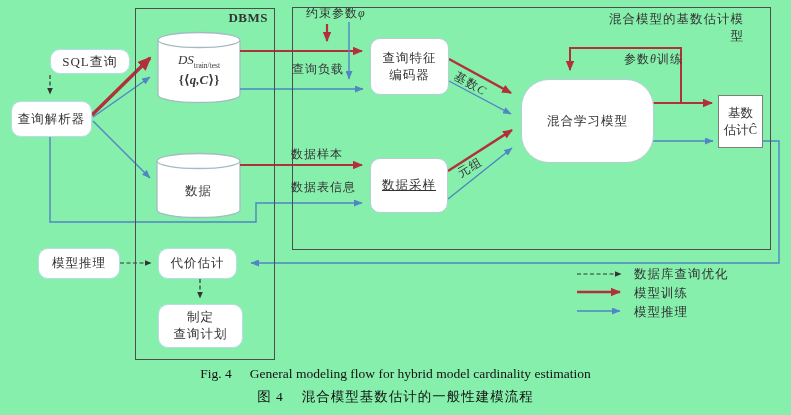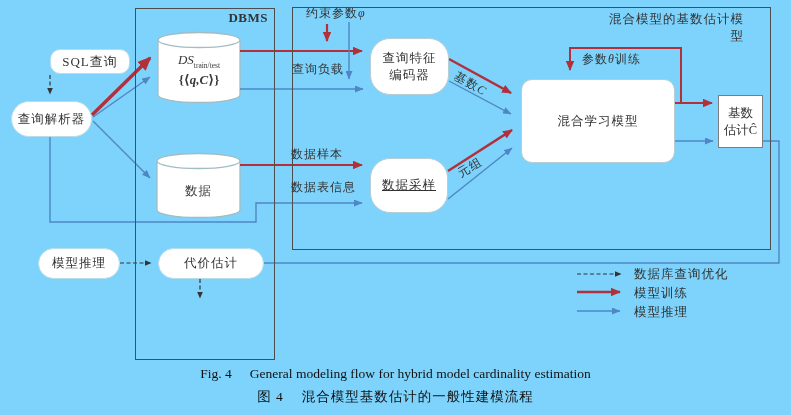--- a/index.html
+++ b/index.html
@@ -1,22 +1,22 @@
 <!DOCTYPE html>
 <html><head>
 <meta charset="utf-8">
 <style>
   html,body{margin:0;padding:0;background:#fff;}
-  .stage{position:relative;width:791px;height:415px;background:#7dd3fc;overflow:hidden;
+  .stage{position:relative;width:791px;height:415px;background:#86efac;overflow:hidden;
          font-family:"Liberation Serif","DejaVu Serif",serif;color:#333;}
   svg{position:absolute;left:0;top:0;}
   .frame{position:absolute;border:1.4px solid #4d4d4d;background:transparent;}
   .frame-label{position:absolute;font-size:13px;font-weight:600;text-align:right;color:#333;letter-spacing:.5px;}
   .frame-label.cn{font-weight:normal;font-size:12.5px;letter-spacing:1px;}
-  .box{position:absolute;background:#fff;border:1.3px solid #b6cdd4;border-radius:20px;
+  .box{position:absolute;background:#fff;border:1.3px solid #b6cdd4;border-radius:10px;
        display:flex;align-items:center;justify-content:center;text-align:center;
        font-size:12.5px;line-height:1.35;white-space:pre-line;letter-spacing:1px;box-sizing:border-box;}
   .box.cyan{border-color:#b9dde6;}
   .box.sq{border-radius:10px;margin-left:40px;}
   .box.est{border:1.4px solid #7d7d7d;border-radius:0;letter-spacing:0;}
   .elabel{position:absolute;font-size:12px;letter-spacing:1px;white-space:nowrap;color:#333;}
   .rot{transform-origin:left center;}
   .cyl-text{position:absolute;text-align:center;color:#3a3a3a;}
   .legend-label{position:absolute;font-size:12.5px;letter-spacing:1px;white-space:nowrap;}
   .caption{position:absolute;width:100%;text-align:center;font-size:13.5px;color:#111;}
@@ -85,39 +85,41 @@
   <div class="frame" style="left:135px;top:8px;width:138px;height:350px;"></div>
   <div class="frame" style="left:292px;top:7px;width:477px;height:241px;"></div>
   <div class="frame-label" style="left:180px;top:10px;width:88px;">DBMS</div>
   <div class="frame-label cn" style="left:598px;top:11px;width:146px;text-align:right;">混合模型的基数估计模型</div>
 
   <div class="box cyan sq" style="left:10px;top:49px;width:80px;height:25px;font-size:13px;">SQL查询</div>
   <div class="box cyan" style="left:11px;top:101px;width:81px;height:36px;">查询解析器</div>
   <div class="box" style="left:370px;top:38px;width:79px;height:57px;">查询特征
 编码器</div>
   <div class="box" style="left:370px;top:158px;width:78px;height:55px;text-decoration:underline;">数据采样</div>
-  <div class="box" style="left:521px;top:79px;width:154px;height:84px;border-radius:11px;">混合学习模型</div>
+  <div class="box" style="left:521px;top:79px;width:133px;height:84px;border-radius:28px;">混合学习模型</div>
   <div class="box est" style="left:718px;top:95px;width:45px;height:53px;">基数
 估计Ĉ</div>
   <div class="box cyan" style="left:38px;top:248px;width:82px;height:31px;">模型推理</div>
-  <div class="box cyan" style="left:158px;top:248px;width:106px;height:31px;">代价估计</div>
+  <div class="box cyan" style="left:158px;top:248px;width:79px;height:31px;">代价估计</div>
+  <div class="box cyan" style="left:158px;top:304px;width:85px;height:44px;">制定
+查询计划</div>
 
   <div class="cyl-text" style="left:158px;top:53px;width:82px;">
     <div style="font-size:13px;line-height:14px;"><i class="sym">DS</i><sub>train/test</sub></div>
     <div style="font-size:13px;line-height:14px;font-weight:bold;"><span>{⟨</span><i class="sym">q,C</i><span>⟩}</span></div>
   </div>
   <div class="cyl-text" style="left:157px;top:183px;width:83px;font-size:12.5px;letter-spacing:1px;">数据</div>
 
   <div class="elabel" style="left:306px;top:5px;"><span>约束参数</span><i class="sym">φ</i></div>
   <div class="elabel" style="left:292px;top:61px;">查询负载</div>
   <div class="elabel" style="left:291px;top:146px;">数据样本</div>
   <div class="elabel" style="left:291px;top:179px;">数据表信息</div>
   <div class="elabel rot" style="left:455px;top:67px;transform:rotate(29deg);"><span>基数</span><i class="sym">C</i></div>
   <div class="elabel rot" style="left:459px;top:166px;transform:rotate(-31deg);">元组</div>
-  <div class="elabel" style="left:582px;top:51px;"><span>参数</span><i class="sym">θ</i><span>训练</span></div>
+  <div class="elabel" style="left:624px;top:51px;"><span>参数</span><i class="sym">θ</i><span>训练</span></div>
 
   <div class="legend-label" style="left:634px;top:266px;">数据库查询优化</div>
   <div class="legend-label" style="left:634px;top:285px;">模型训练</div>
   <div class="legend-label" style="left:634px;top:304px;">模型推理</div>
 
   <div class="caption" style="top:366px;"><span>Fig. 4</span><span class="gap"></span><span>General modeling flow for hybrid model cardinality estimation</span></div>
   <div class="caption" style="top:388px;letter-spacing:1px;"><span>图 4</span><span class="gap"></span><span>混合模型基数估计的一般性建模流程</span></div>
 
 </div>
 

